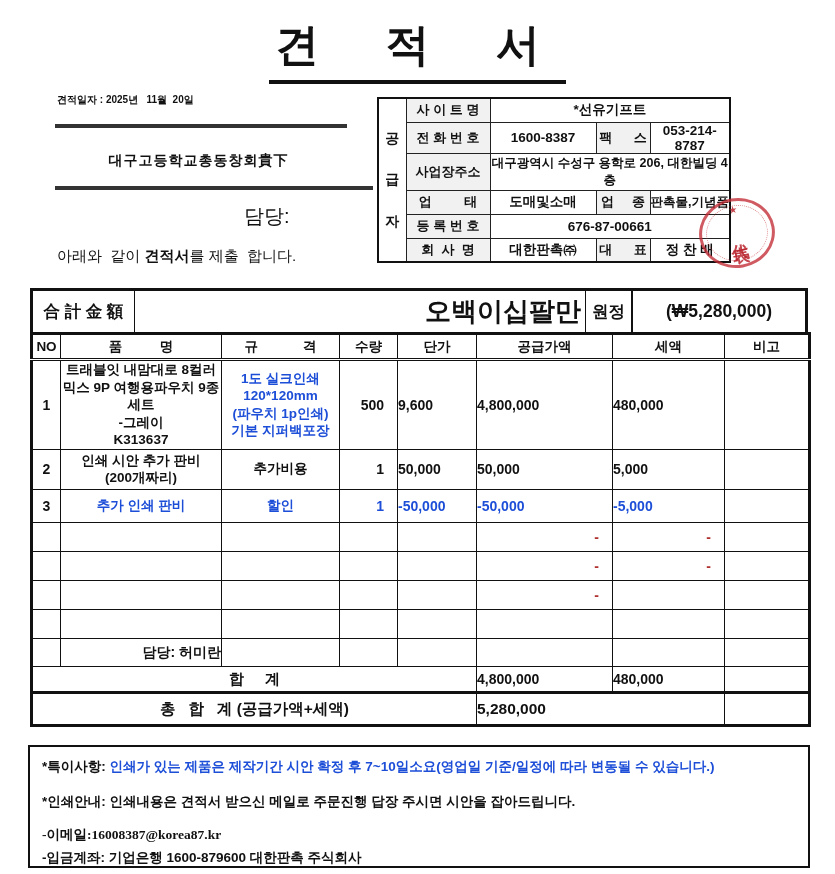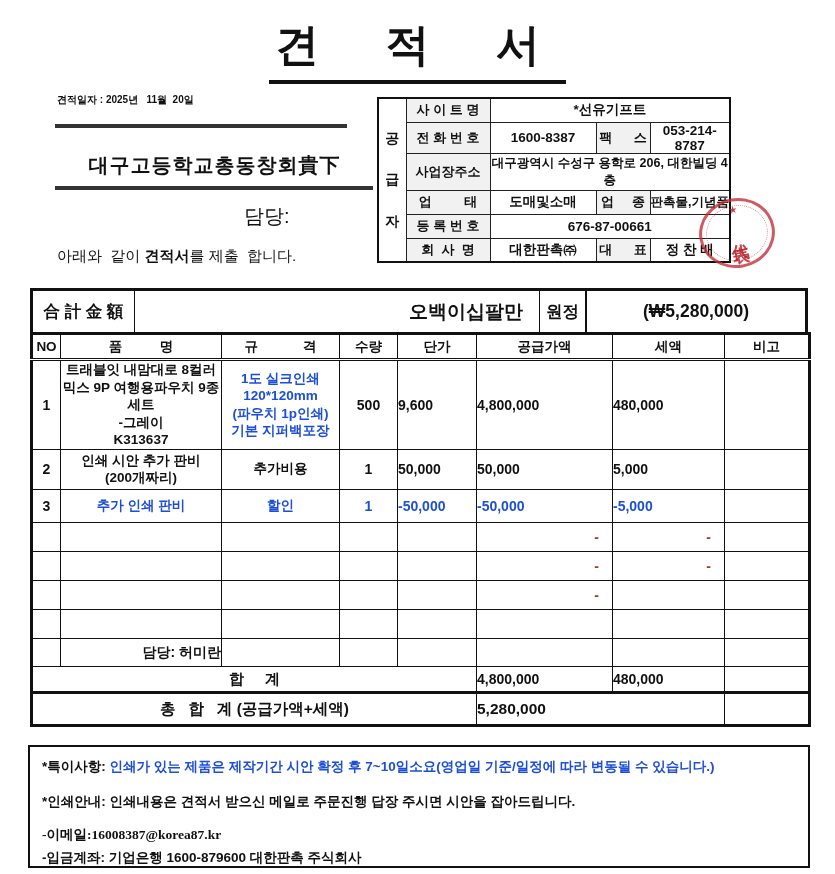--- a/index.html
+++ b/index.html
@@ -13,22 +13,22 @@
 
   
   .title-wrap { position:absolute; top:16px; left:0; width:100%; text-align:center; }
   .title { display:inline-block; font-size:44px; font-weight:bold; letter-spacing:14px;
            border-bottom:4px solid #111; padding:0 12px 5px 6px; }
 
   
   .date-line { position:absolute; left:57px; top:93px; font-size:10px; font-weight:bold; }
   .dbl-line { border-top:2px solid #333; height:3px; border-bottom:2px solid #333; }
   .date-underline { position:absolute; left:55px; top:124px; width:292px; }
-  .recipient { position:absolute; left:57px; top:152px; width:315px; text-align:center;
-               font-size:20px; font-weight:bold; letter-spacing:1px; }
+  .recipient { position:absolute; left:41px; top:152px; width:315px; text-align:center;
+               font-size:14px; font-weight:bold; letter-spacing:1px; }
   .recipient-underline { position:absolute; left:55px; top:186px; width:318px; }
   .manager { position:absolute; left:244px; top:203px; font-size:20px; }
   .intro { position:absolute; left:57px; top:247px; font-size:15px; }
   .intro b { font-weight:bold; }
 
   
   .supplier { position:absolute; left:377px; top:97px; width:352px; border-collapse:collapse;
               table-layout:fixed; border:2.5px solid #111; }
   .supplier td { border:1.3px solid #222; font-size:13.5px; font-weight:bold; text-align:center;
                  vertical-align:middle; overflow:hidden; }
@@ -47,37 +47,37 @@
                   border-radius:50%; }
   .seal-star { position:absolute; top:3px; left:50%; transform:translateX(-50%); font-size:10px; }
   .seal-center { writing-mode:vertical-rl; font-size:17px; font-weight:bold; letter-spacing:2px; }
 
   
   .summary { position:absolute; left:30px; top:288px; width:778px; height:44px; display:flex;
              border:3px solid #111; border-bottom:none; background:#fff; }
   .summary > div { display:flex; align-items:center; }
   .s-label { width:102px; justify-content:center; font-size:16.5px; font-weight:bold;
              border-right:1.5px solid #111; }
-  .s-korean { flex:1; justify-content:flex-end; font-size:19px; font-weight:bold; padding-right:16px;
+  .s-korean { flex:1; justify-content:flex-end; font-size:26px; font-weight:bold; padding-right:4px;
               border-right:1.5px solid #111;font-family:Liberation Serif, serif; }
   .s-won { width:47px; justify-content:center; font-size:16.5px; font-weight:bold;
            border-right:2.5px solid #111; }
-  .s-amount { width:218px; justify-content:center; font-size:17.5px; font-weight:bold; }
+  .s-amount { width:172px; justify-content:center; font-size:17.5px; font-weight:bold; }
 
   
   .items { position:absolute; left:30px; top:332px; width:778px; border-collapse:collapse;
            table-layout:fixed; border:3px solid #111; }
   .items th { border:1.4px solid #111; border-bottom:3px double #111; height:26px;
               font-size:13.5px; font-weight:bold; }
   .items td { border:1.4px solid #111; font-size:14px; font-weight:bold; text-align:center;
               vertical-align:middle; line-height:1.3; }
   .items td.name  { font-size:13.5px; }
   .items td.spec  { font-size:13.5px; }
   .items td.num   { text-align:left; padding-right:10px; }
-  .items td.qty   { }
+  .items td.qty   { text-align:right; padding-right:13px; }
   .items td.left  { text-align:right; padding-left:12px; }
   .items td.dash  { color:#b03030; text-align:right; padding-right:13px; }
   tr.h-r1 { height:71px; } tr.h-r2 { height:40px; } tr.h-r3 { height:33px; }
   tr.h-sm { height:29px; } tr.h-xs { height:28px; }
   tr.subtotal { height:26px; }
   tr.subtotal td.slabel { font-size:15px; }
   tr.grand { height:33px; }
   tr.grand td { border-top:3px solid #111; font-size:15.5px; }
 
   

